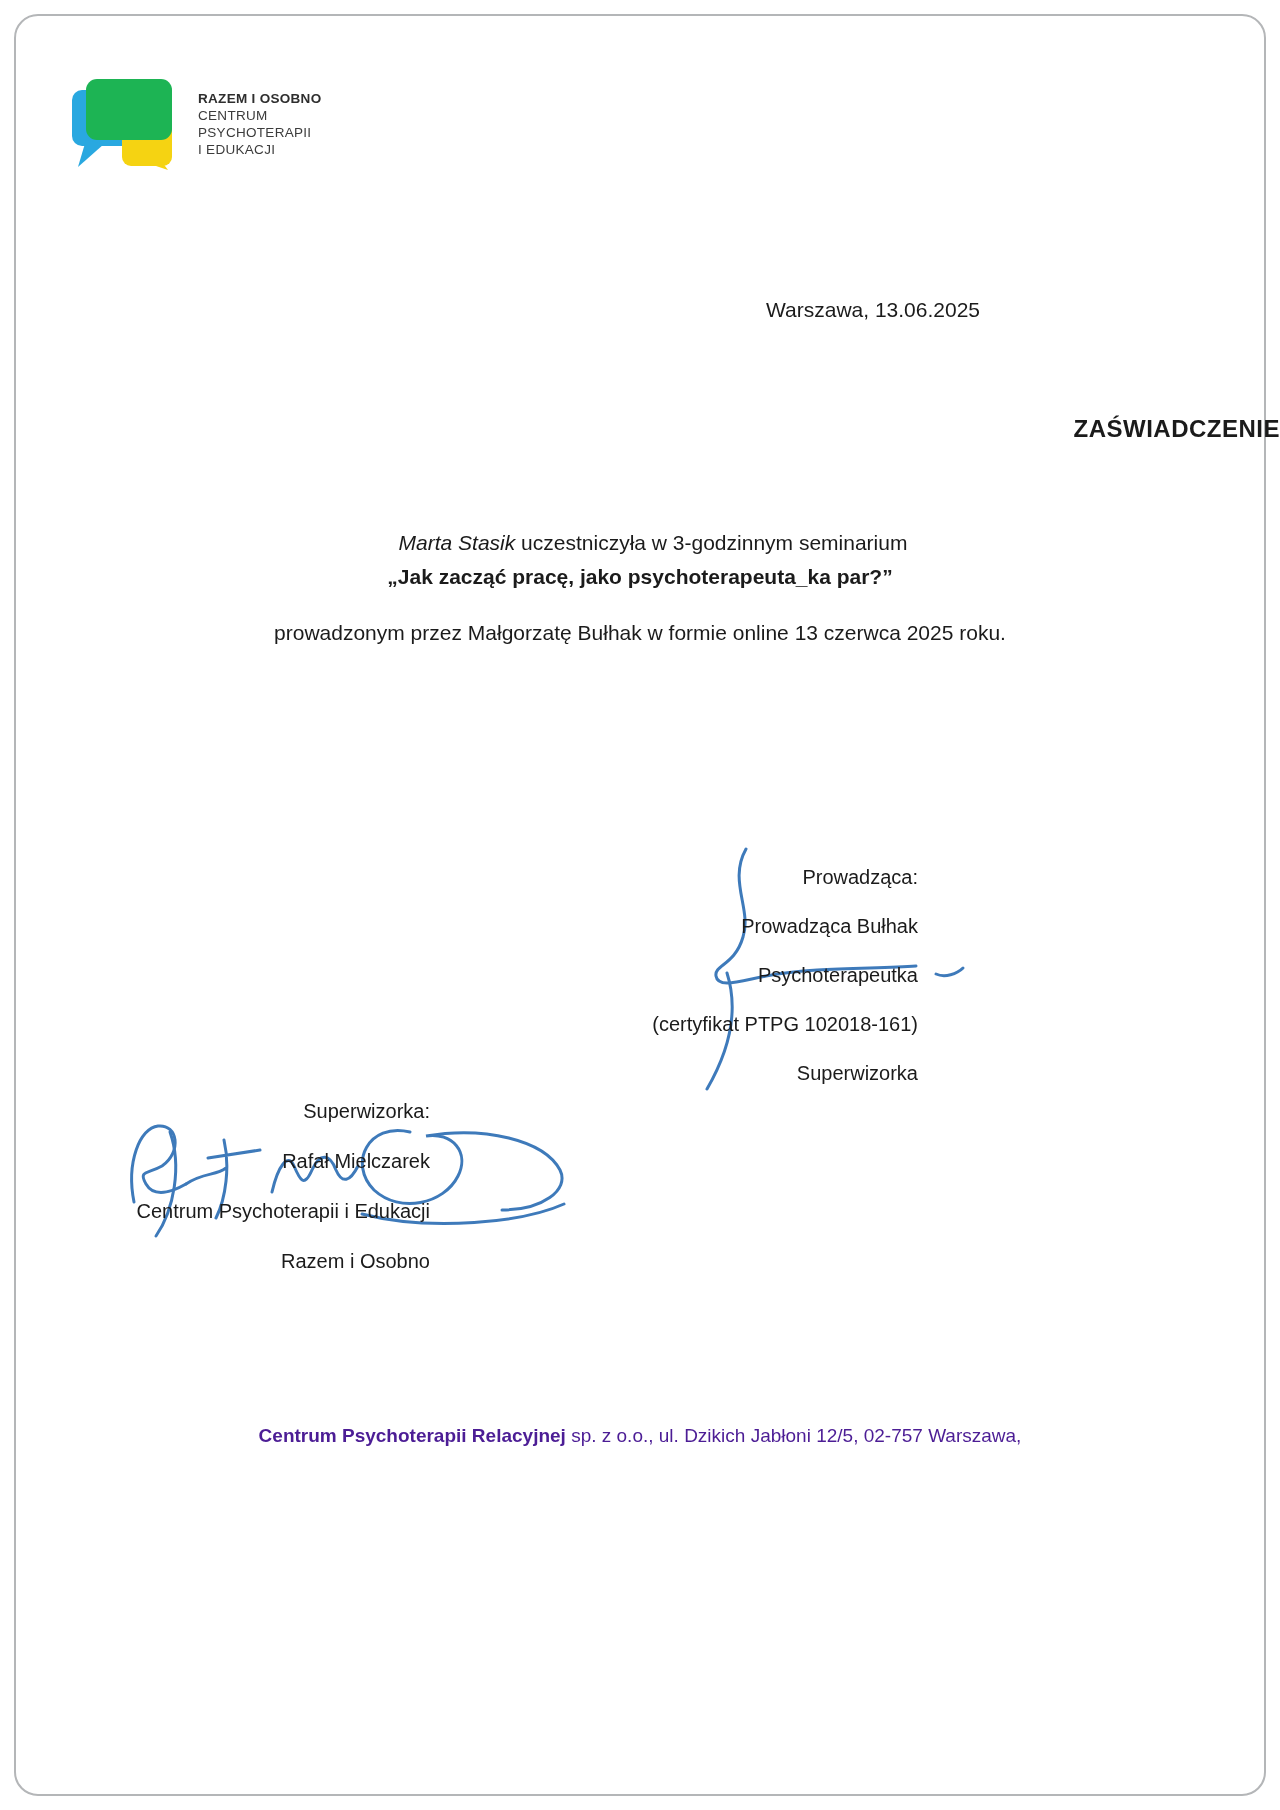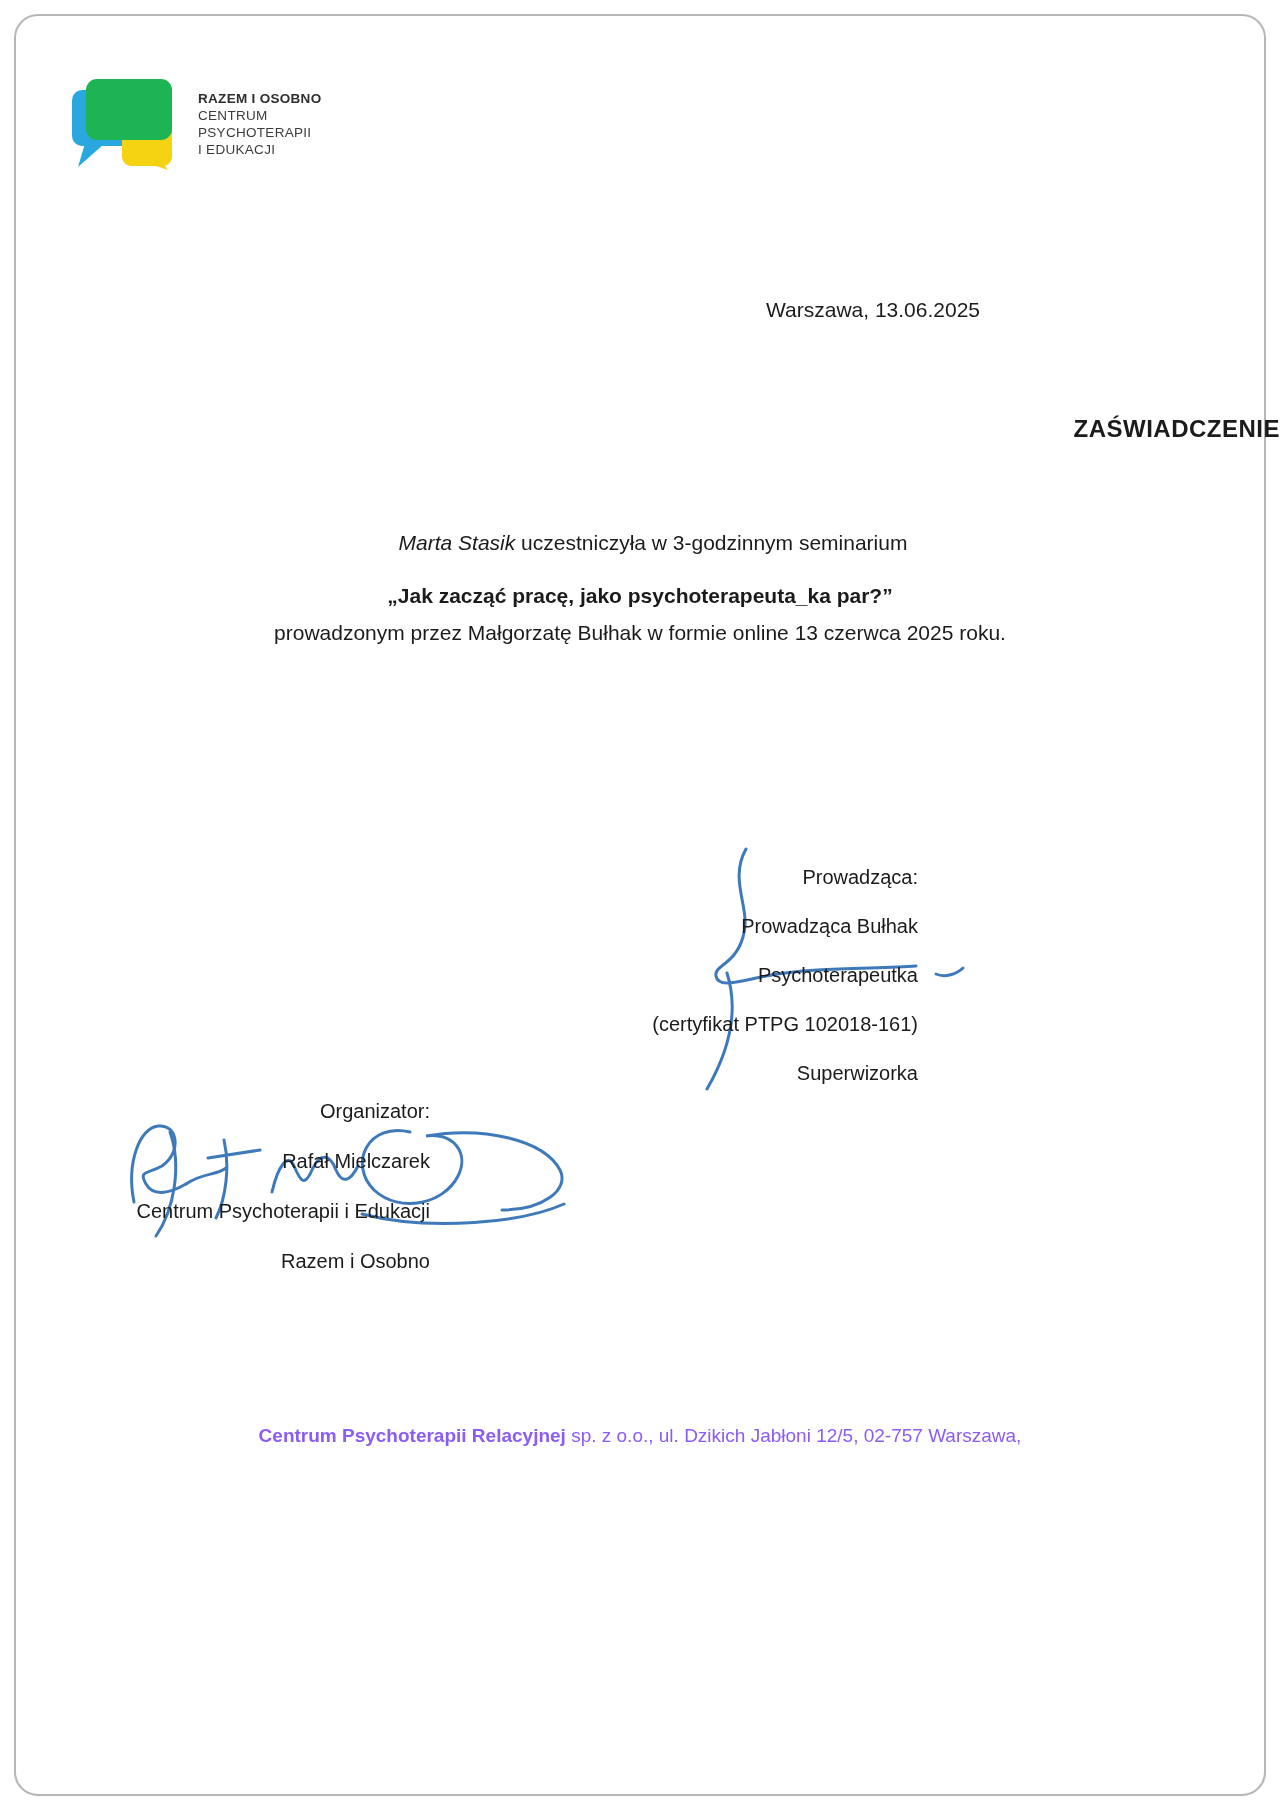--- a/index.html
+++ b/index.html
@@ -45,21 +45,21 @@
     position: absolute;
     top: 415px;
     left: 0; width: 100%;
     text-align: right;
     font-size: 24px;
     font-weight: bold;
     letter-spacing: 0.5px;
   }
   .body-line { position: absolute; left: 0; width: 100%; text-align: center; font-size: 21px; }
   .body-line-1 { top: 531px; padding-left: 13px; }
-  .body-line-2 { top: 565px; font-weight: bold; margin-top: 19px; }
+  .body-line-2 { top: 565px; font-weight: bold; }
   .body-line-3 { top: 621px; }
   .it { font-style: italic; }
   .b { font-weight: bold; }
   .facilitator-block {
     position: absolute;
     top: 866px;
     right: 362px;
     text-align: right;
     font-size: 20px;
   }
@@ -75,21 +75,21 @@
   .signature { position: absolute; pointer-events: none; }
   .signature-facilitator { left: 630px; top: 843px; }
   .signature-organizer { left: 112px; top: 1106px; }
   .footer {
     position: absolute;
     top: 1420px;
     left: 0; width: 100%;
     text-align: center;
     font-size: 19px;
     line-height: 32px;
-    color: #8b5cf6;
+    color: #4c1d95;
   }
 </style>
 </head>
 <body>
 
 <div class="page-frame"></div>
 
 <div class="logo">
   <svg width="112" height="95" viewBox="0 0 112 95" aria-hidden="true">
     <rect x="2" y="14" width="64" height="56" rx="10" fill="#29a8e0"></rect>
@@ -137,21 +137,21 @@
     <path d="M22 96 C 14 56 28 22 46 20 C 66 18 70 46 50 60 C 36 68 26 64 34 78 C 42 92 60 86 74 78"></path>
     <path d="M58 26 C 70 60 62 104 44 130"></path>
     <path d="M74 78 C 92 66 104 70 114 62 M112 34 C 118 60 114 92 104 112 M96 52 L 148 44"></path>
     <path d="M160 86 C 166 60 176 46 182 60 C 188 74 192 82 200 64 C 208 46 218 48 224 64 C 230 78 238 76 246 60"></path>
     <path d="M298 26 C 256 16 236 58 262 84 C 288 108 332 98 346 70 C 358 46 340 26 314 30 C 372 20 432 34 448 64 C 458 84 430 104 390 104"></path>
     <path d="M250 108 C 320 126 412 116 452 98"></path>
   </g>
 </svg>
 
 <div class="organizer-block">
-  <div class="sig-line">Organizator:</div>
+  <div class="sig-line">Superwizorka:</div>
   <div class="sig-line">Rafał Mielczarek</div>
   <div class="sig-line">Centrum Psychoterapii i Edukacji</div>
   <div class="sig-line">Razem i Osobno</div>
 </div>
 
 <div class="footer">
   <div>
     <span class="b">Centrum Psychoterapii Relacyjnej</span><span> sp. z o.o., ul. Dzikich Jabłoni 12/5, 02-757 Warszawa,</span>
   </div>
 </div>

